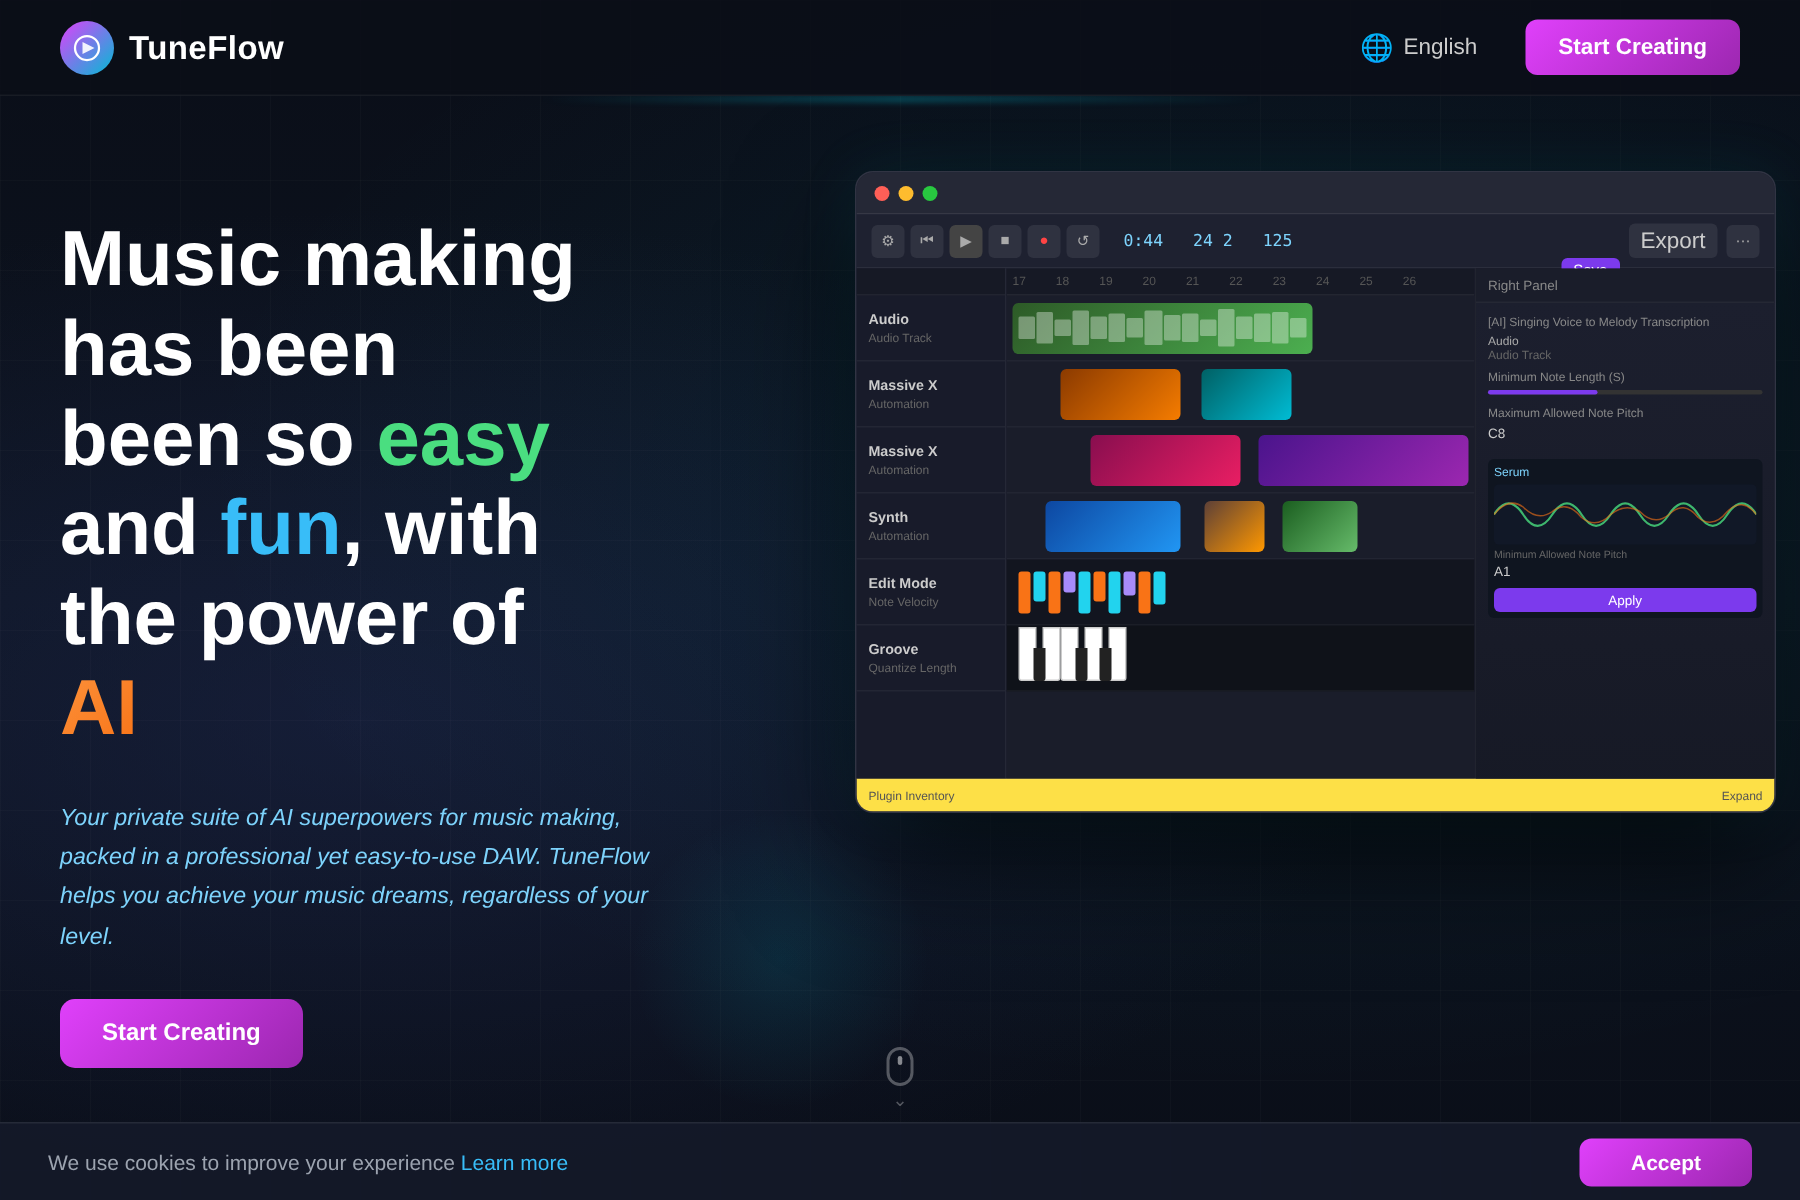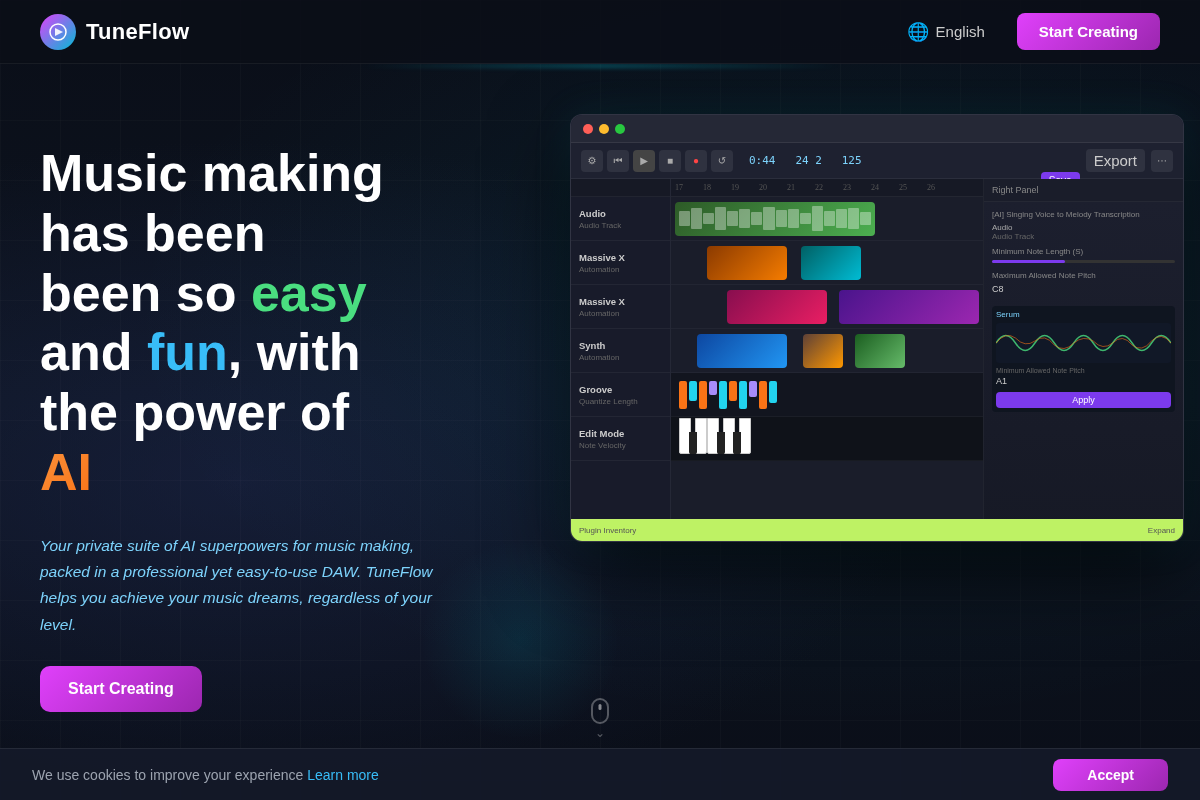--- a/index.html
+++ b/index.html
@@ -320,21 +320,21 @@
       border-bottom: 1px solid rgba(255,255,255,0.06);
       display: flex;
       align-items: center;
       padding: 0 4px;
       gap: 20px;
     }
 
     .daw-ruler-mark {
       font-size: 8px;
       color: #555;
-      font-family: Liberation Serif, serif;
+      font-family: Liberation Sans, sans-serif;
       text-align: right;
     }
 
     .daw-clip-row {
       height: 44px;
       position: relative;
       border-bottom: 1px solid rgba(255,255,255,0.04);
       display: flex;
       align-items: center;
       padding: 4px;
@@ -665,26 +665,26 @@
           </div>
           <div class="daw-track-label">
             <div class="daw-track-name">Massive X</div>
             <div class="daw-track-type">Automation</div>
           </div>
           <div class="daw-track-label">
             <div class="daw-track-name">Synth</div>
             <div class="daw-track-type">Automation</div>
           </div>
           <div class="daw-track-label">
+            <div class="daw-track-name">Edit Mode</div>
+            <div class="daw-track-type">Note Velocity</div>
+          </div>
+          <div class="daw-track-label">
             <div class="daw-track-name">Groove</div>
             <div class="daw-track-type">Quantize Length</div>
-          </div>
-          <div class="daw-track-label">
-            <div class="daw-track-name">Edit Mode</div>
-            <div class="daw-track-type">Note Velocity</div>
           </div>
         </div>
 
         <div class="daw-timeline-area">
 
           <div class="daw-ruler">
             <span class="daw-ruler-mark">17</span>
             <span class="daw-ruler-mark">18</span>
             <span class="daw-ruler-mark">19</span>
             <span class="daw-ruler-mark">20</span>
@@ -800,21 +800,21 @@
               <div style="margin-top:4px; display:flex; justify-content:space-between; align-items:center;">
                 <span style="font-size:7px; color:#666;">Minimum Allowed Note Pitch</span>
               </div>
               <div style="font-size:9px; color:#ccc; margin:2px 0;">A1</div>
               <button style="background:#7c3aed; color:#fff; border:none; padding:3px 10px; border-radius:4px; font-size:9px; cursor:pointer; margin-top:4px; width:100%;">Apply</button>
             </div>
           </div>
         </div>
       </div>
 
-      <div style="height:22px; background:#bef264; display:flex; align-items:center; padding:0 8px; gap:8px; border-top:1px solid rgba(255,255,255,0.05);">
+      <div style="height:22px; background:#fde047; display:flex; align-items:center; padding:0 8px; gap:8px; border-top:1px solid rgba(255,255,255,0.05);">
         <span style="font-size:8px; color:#555;">Plugin Inventory</span>
         <span style="margin-left:auto; font-size:8px; color:#555;">Expand</span>
       </div>
     </div>
   </div>
 </section>
 
 <div class="speaker-glow"></div>
 
 <div class="scroll-indicator">

